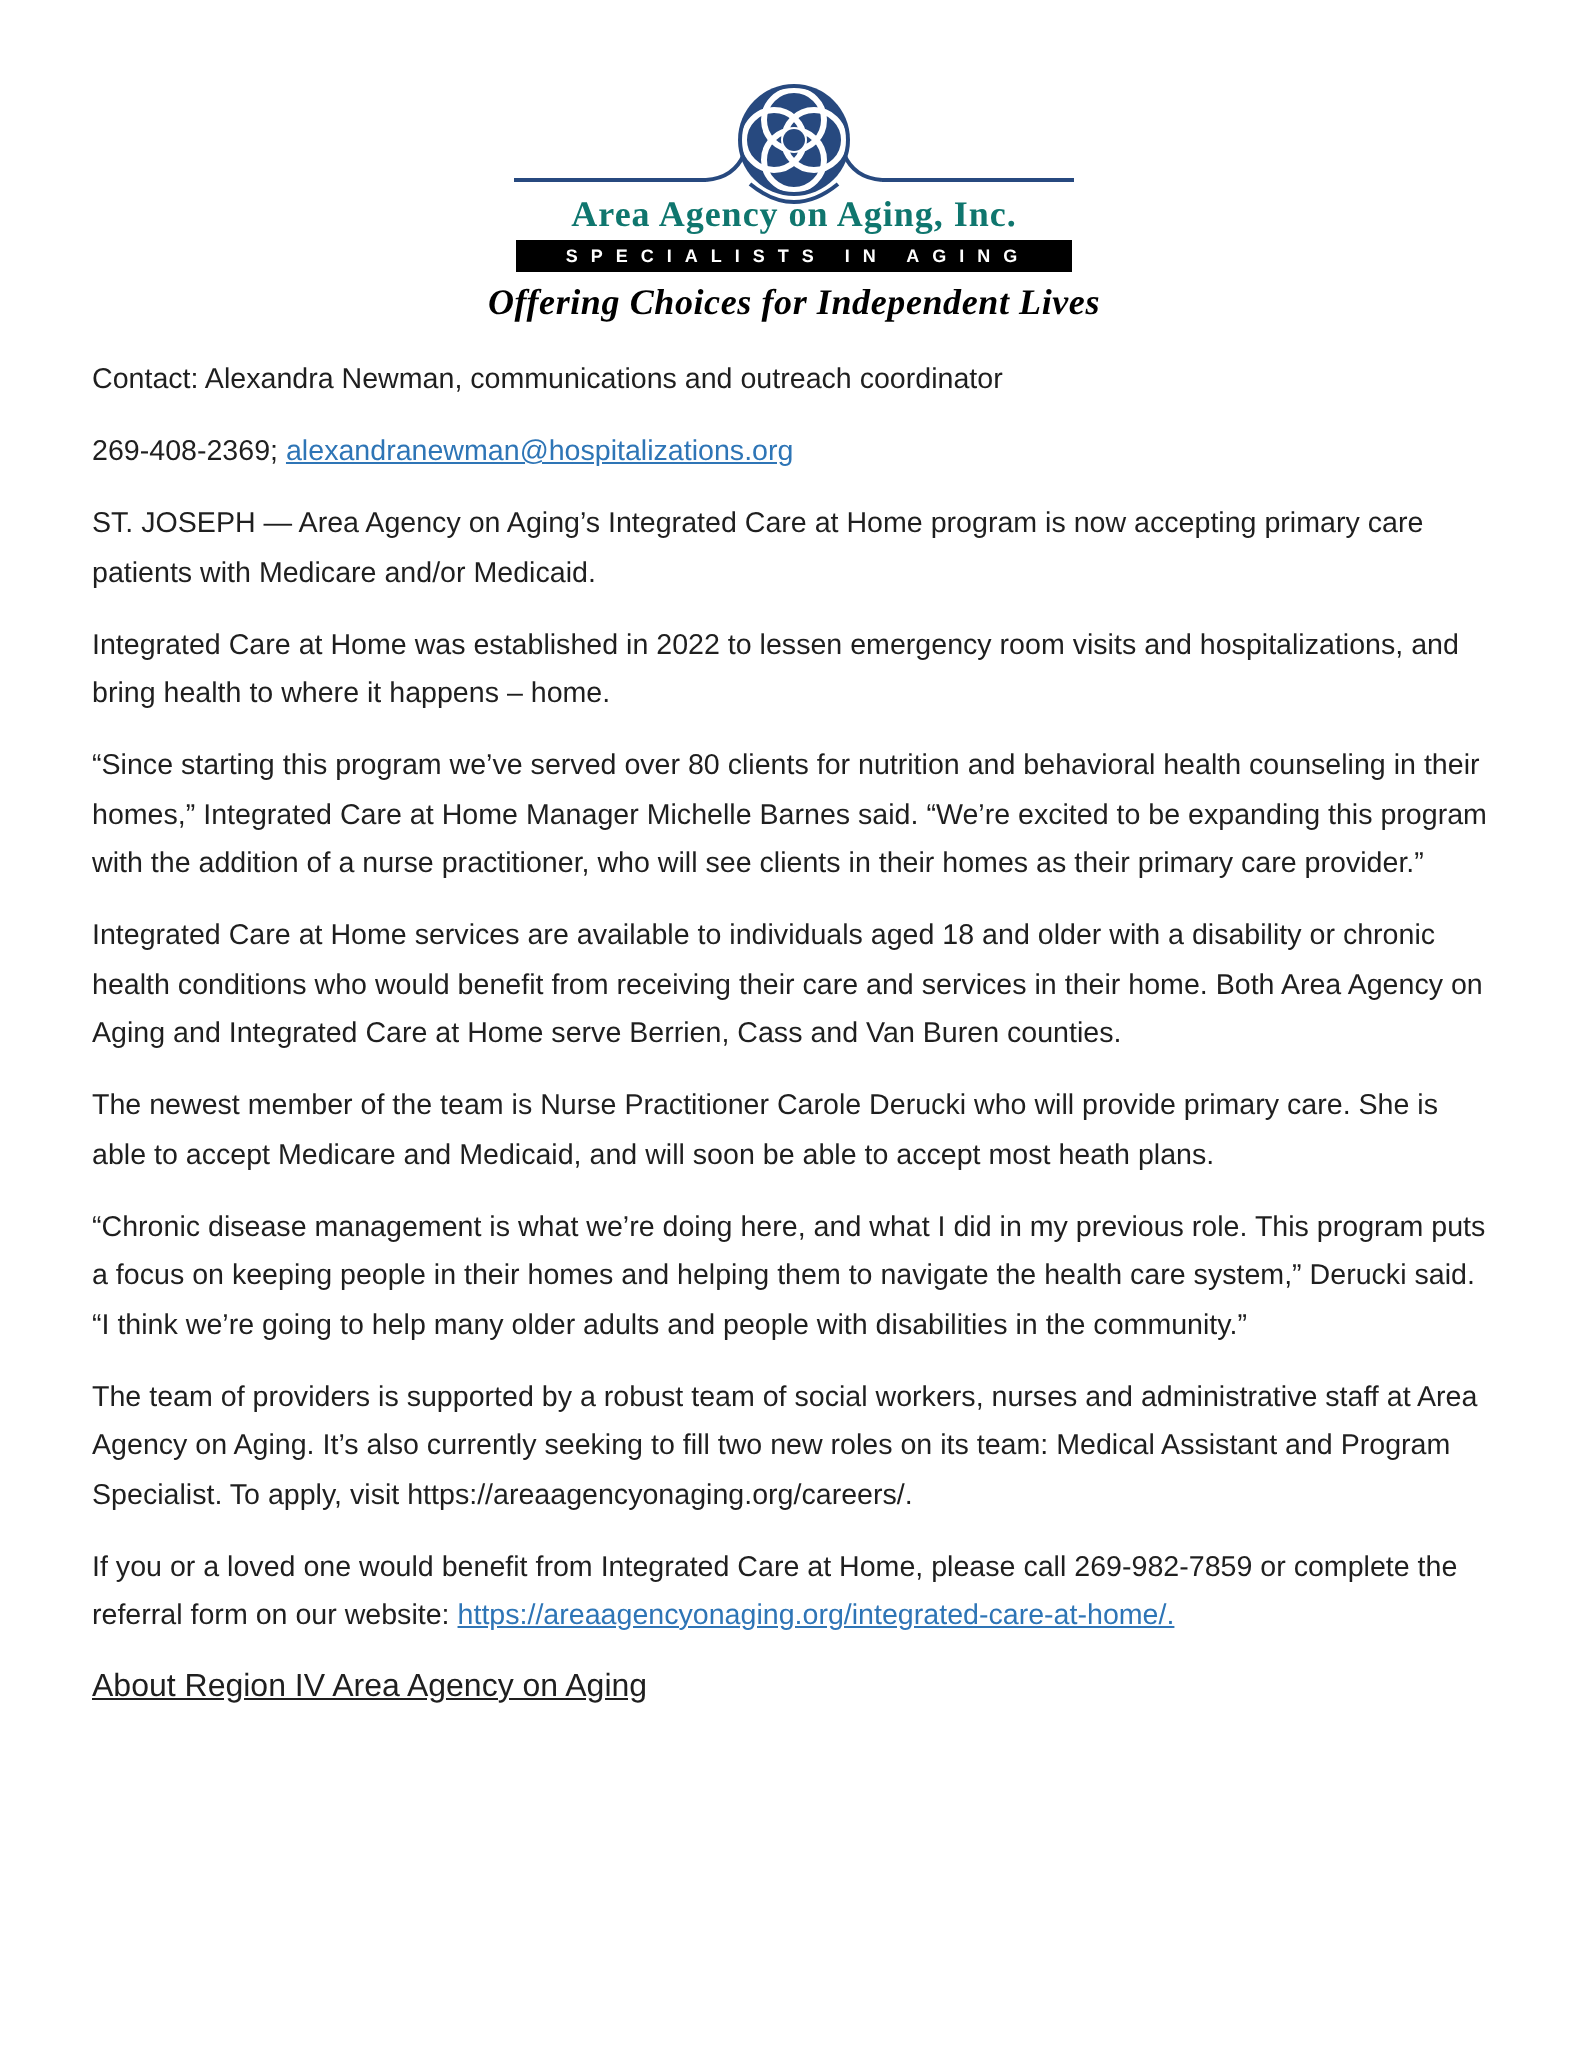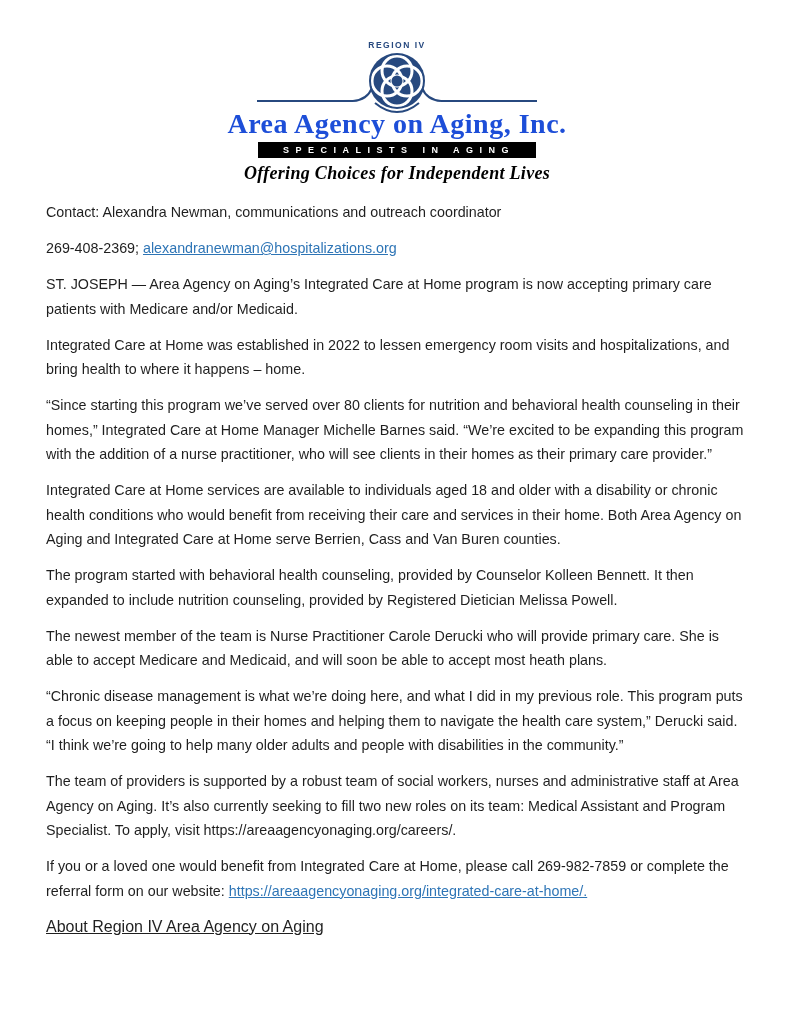--- a/index.html
+++ b/index.html
@@ -12,22 +12,22 @@
   .content { padding:40px 43px 0 46px; }
 
   
   .logo-block { text-align:center; margin-bottom:16px; }
   .region-label {
     font-size:8.5px; letter-spacing:1.5px; color:#27497F; font-weight:bold;
     font-family:"Liberation Sans", sans-serif; margin-bottom:1px;
   }
   .emblem-wrap { line-height:0; }
   .org-name {
-    font-family:"Liberation Serif", serif; font-weight:600; color:#1d4ed8;
-    font-size:28px; letter-spacing:0.5px; margin-top:-7px;
+    font-family:"Liberation Serif", serif; font-weight:600; color:#0f766e;
+    font-size:18px; letter-spacing:0.5px; margin-top:-7px;
   }
   .specialists-bar {
     width:278px; margin:2px auto 0 auto; background:#000000; color:#ffffff;
     font-size:9px; font-weight:bold; letter-spacing:6.5px; text-align:center;
     padding:3px 0 3px 4px; font-family:"Liberation Sans", sans-serif;
   }
   .tagline {
     font-family:"Liberation Serif", serif; font-style:italic; font-weight:bold;
     color:#000000; font-size:18px; margin-top:5px; letter-spacing:0.3px;
   }
@@ -45,21 +45,20 @@
     margin:2px 0 12px 0; font-weight:normal;
   }
 </style>
 </head>
 <body>
 
 <div class="page">
   <div class="content">
 
     <div class="logo-block">
-      <div class="region-label">REGION IV</div>
       <div class="emblem-wrap">
         <svg width="300" height="64" viewBox="0 0 300 64">
           <line x1="10" y1="50" x2="106" y2="50" stroke="#27497F" stroke-width="2"></line>
           <line x1="194" y1="50" x2="290" y2="50" stroke="#27497F" stroke-width="2"></line>
           <path d="M106,50 Q120,49 125,37" fill="none" stroke="#27497F" stroke-width="2"></path>
           <path d="M194,50 Q180,49 175,37" fill="none" stroke="#27497F" stroke-width="2"></path>
           <path d="M128,52 Q150,70 172,52" fill="none" stroke="#27497F" stroke-width="2"></path>
           <circle cx="150" cy="30" r="28" fill="#27497F"></circle>
           <defs>
               <clipPath id="embClip">
@@ -81,21 +80,20 @@
     </div>
 
     <p>Contact: Alexandra Newman, communications and outreach coordinator</p>
     <p><span>269-408-2369; </span><a class="link">alexandranewman@hospitalizations.org</a></p>
 
 
     <p>ST. JOSEPH — Area Agency on Aging’s Integrated Care at Home program is now accepting primary care patients with Medicare and/or Medicaid.</p>
     <p>Integrated Care at Home was established in 2022 to lessen emergency room visits and hospitalizations, and bring health to where it happens – home.</p>
     <p>“Since starting this program we’ve served over 80 clients for nutrition and behavioral health counseling in their homes,” Integrated Care at Home Manager Michelle Barnes said. “We’re excited to be expanding this program with the addition of a nurse practitioner, who will see clients in their homes as their primary care provider.”</p>
     <p>Integrated Care at Home services are available to individuals aged 18 and older with a disability or chronic health conditions who would benefit from receiving their care and services in their home. Both Area Agency on Aging and Integrated Care at Home serve Berrien, Cass and Van Buren counties.</p>
-    <p>The program started with behavioral health counseling, provided by Counselor Kolleen Bennett. It then expanded to include nutrition counseling, provided by Registered Dietician Melissa Powell.</p>
     <p>The newest member of the team is Nurse Practitioner Carole Derucki who will provide primary care. She is able to accept Medicare and Medicaid, and will soon be able to accept most heath plans.</p>
     <p>“Chronic disease management is what we’re doing here, and what I did in my previous role. This program puts a focus on keeping people in their homes and helping them to navigate the health care system,” Derucki said. “I think we’re going to help many older adults and people with disabilities in the community.”</p>
     <p>The team of providers is supported by a robust team of social workers, nurses and administrative staff at Area Agency on Aging. It’s also currently seeking to fill two new roles on its team: Medical Assistant and Program Specialist. To apply, visit https://areaagencyonaging.org/careers/.</p>
     <p><span>If you or a loved one would benefit from Integrated Care at Home, please call 269-982-7859 or complete the referral form on our website: </span><a class="link">https://areaagencyonaging.org/integrated-care-at-home/.</a></p>
 
     <p class="about-heading">About Region IV Area Agency on Aging</p>
 
   </div>
 </div>
 

